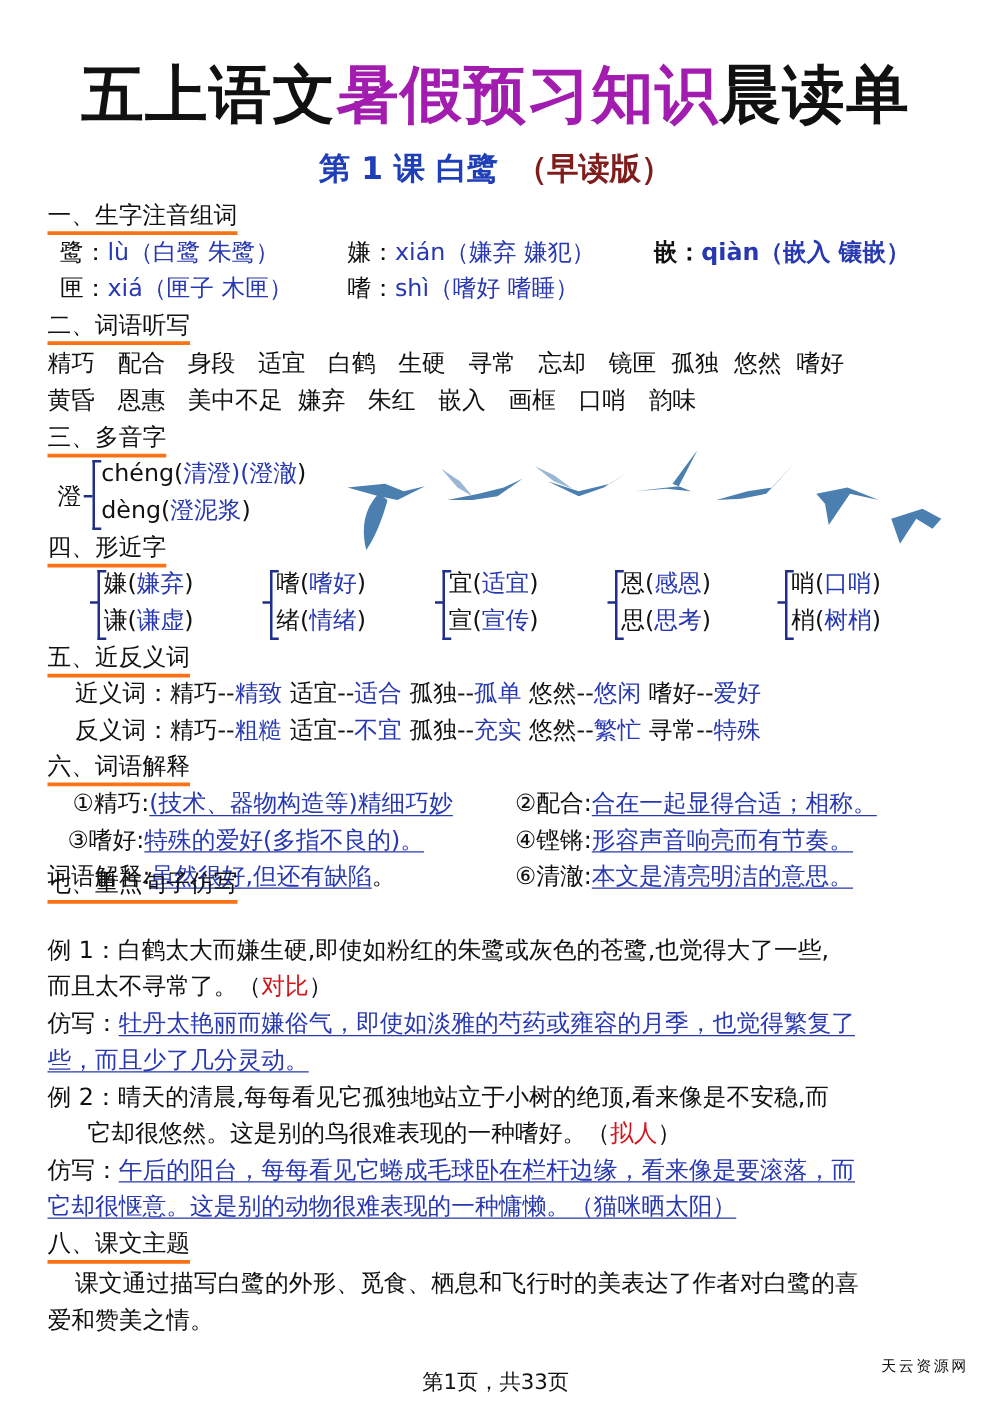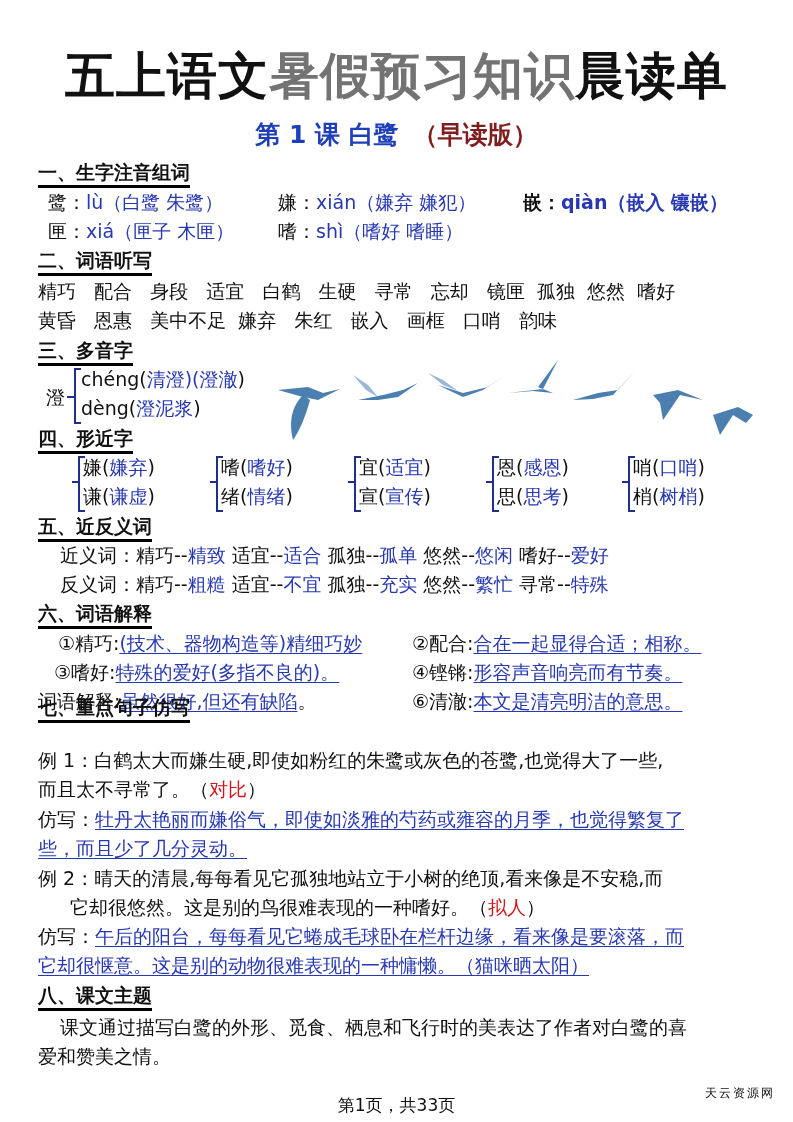--- a/index.html
+++ b/index.html
@@ -1,25 +1,25 @@
 <!DOCTYPE html>
 <html><head>
 <meta charset="utf-8">
 <style>
   html, body { margin:0; padding:0; background:#ffffff; }
   body { width:793px; height:1122px; position:relative; overflow:hidden;
          font-family:"DejaVu Sans", "Liberation Sans", sans-serif; color:#111; }
   .title { position:absolute; top:44px; left:0; width:793px; text-align:center;
            font-size:50px; font-weight:bold; letter-spacing:1px; line-height:64px; }
-  .title .red { color:#737373; }
+  .title .red { color:#a21caf; }
   .subtitle { position:absolute; top:118px; left:0; width:793px; text-align:center;
               font-size:25px; font-weight:bold; color:#1f3fb8; line-height:34px; }
   .subtitle .red { color:#7f1d1d; margin-left:14px; }
-  .h { position:absolute; left:38px; font-size:19px; font-weight:bold; line-height:24px;
-       padding-bottom:1px; border-bottom:3px solid #000000; }
+  .h { position:absolute; left:38px; font-size:19px; font-weight:normal; line-height:24px;
+       padding-bottom:1px; border-bottom:3px solid #f97316; }
   .row { position:absolute; font-size:19px; line-height:26px; white-space:nowrap; }
   .blue { color:#2738b0; }
   .red { color:#d4141b; }
   .u { text-decoration:underline; text-decoration-thickness:1px; text-underline-offset:3px; color:#2738b0; }
   .bracket { position:absolute; border-left:2px solid #1f2f8a; border-top:2px solid #1f2f8a; border-bottom:2px solid #1f2f8a; width:5px; }
   .bracket-tick { position:absolute; width:7px; height:2px; background:#1f2f8a; }
   .birds { position:absolute; left:268px; top:345px; width:520px; height:100px; }
   .footer { position:absolute; top:1094px; left:0; width:793px; text-align:center; font-size:17px; }
   .watermark { position:absolute; top:1085px; right:18px; font-size:12px; font-weight:normal; letter-spacing:2px; }
 </style>

